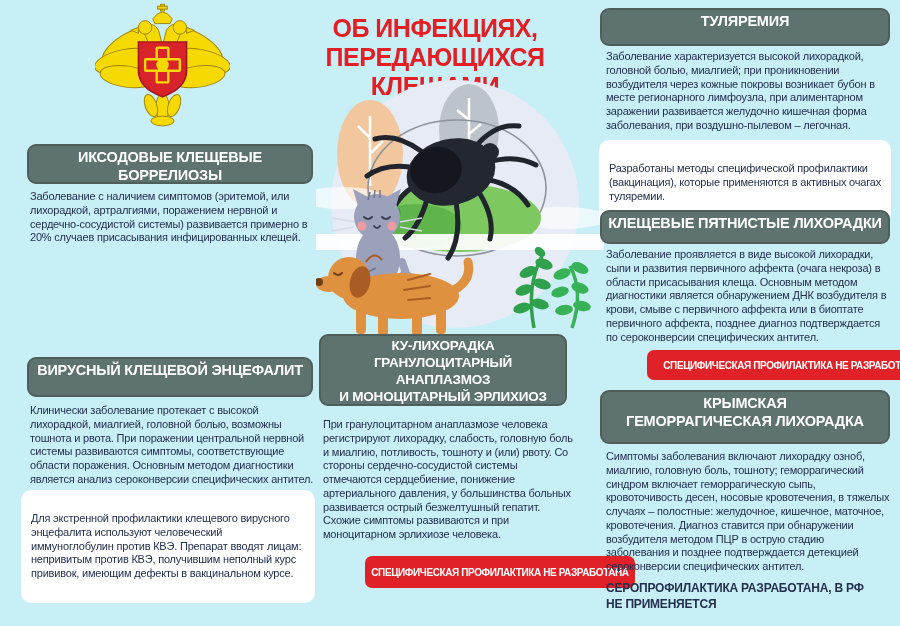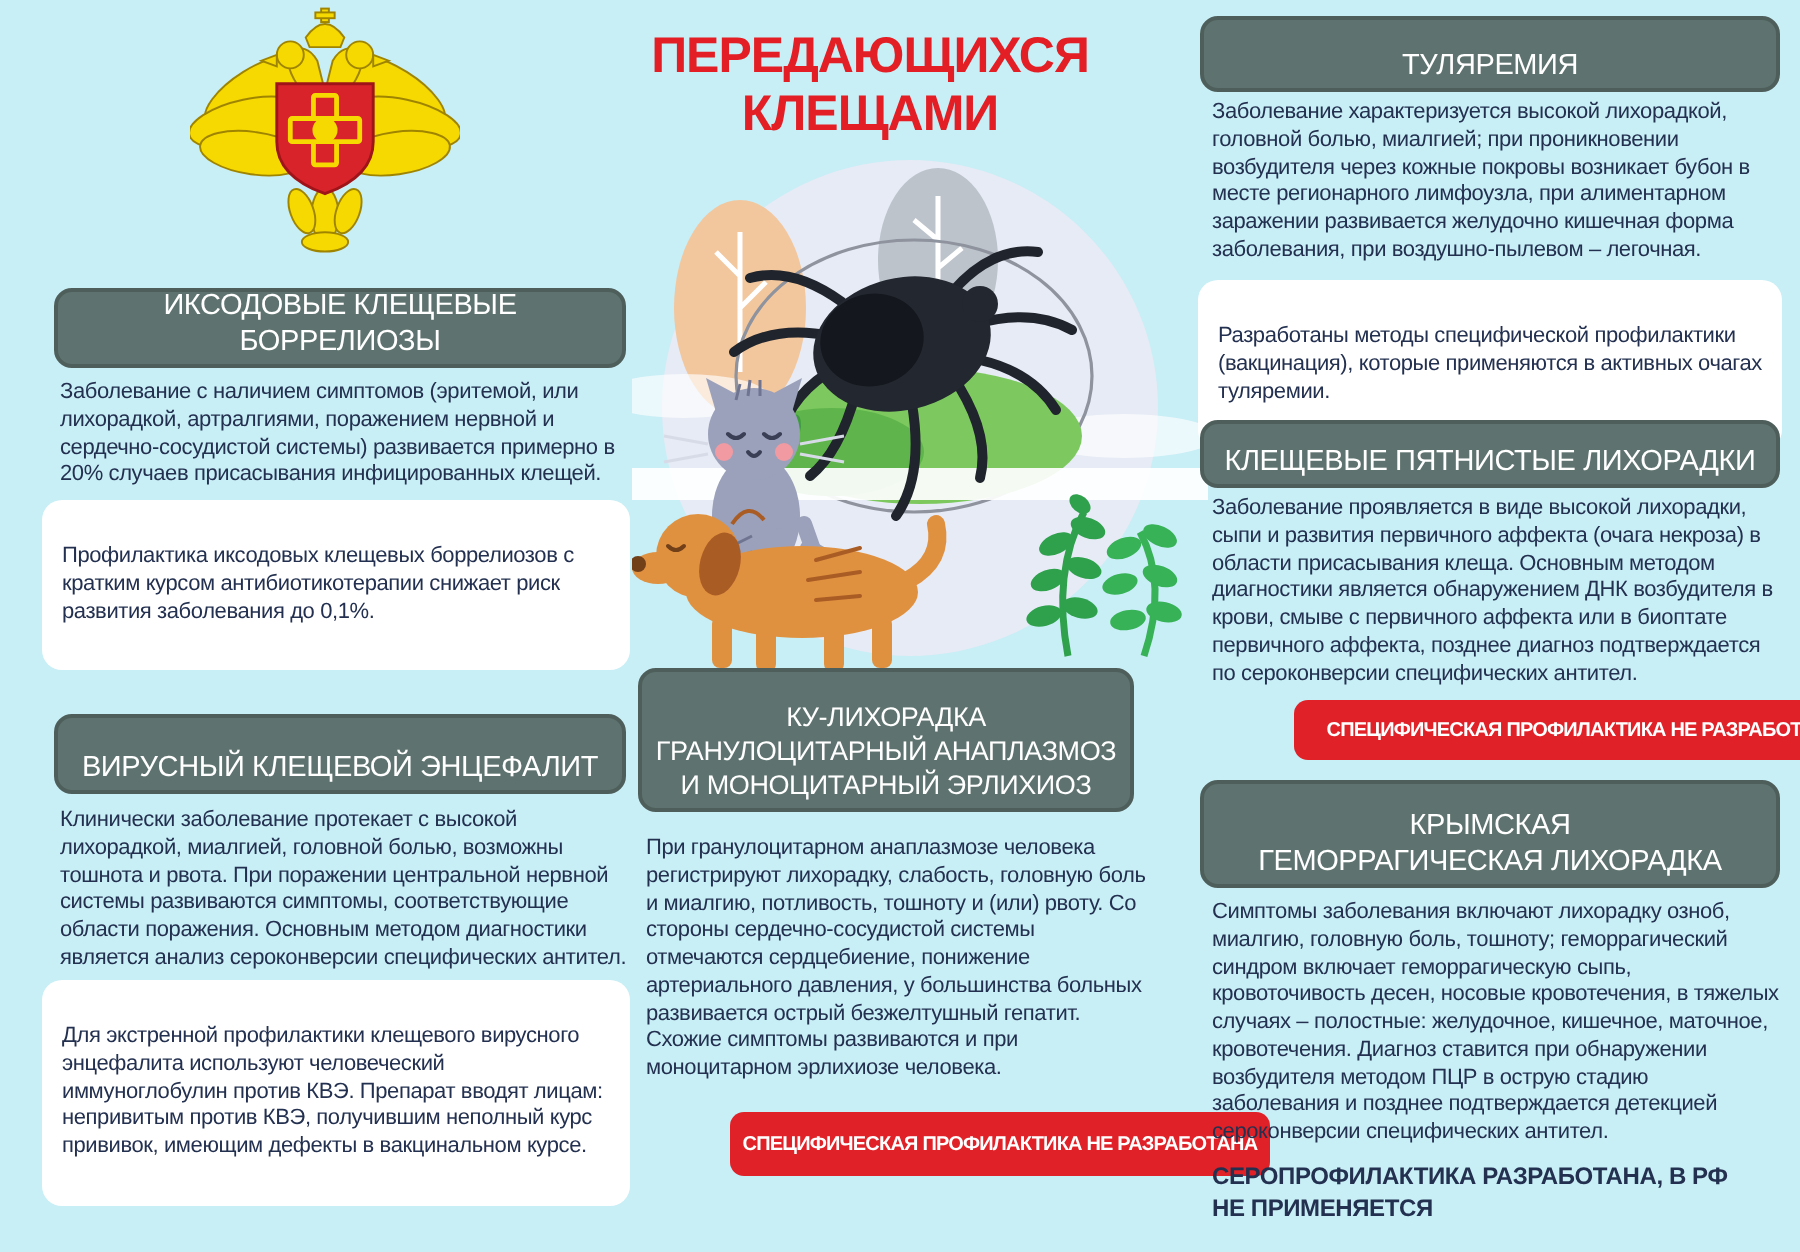--- a/index.html
+++ b/index.html
@@ -16,22 +16,22 @@
   
   .poster-title{
     left:268px; top:14px; width:334px;
     color:#e31e24; font-weight:bold; font-size:25px; line-height:1.16;
     text-align:center; letter-spacing:-0.5px;
   }
 
   
   .hdr{
     background:#5e736f; border:2px solid #4e5f5b; border-radius:9px;
-    color:#ffffff; font-weight:normal; font-size:14.5px; letter-spacing:-0.2px;
-    display:flex; align-items:flex-end; justify-content:center; text-align:center;
+    color:#ffffff; font-weight:bold; font-size:14.5px; letter-spacing:-0.2px;
+    display:flex; align-items:flex-start; justify-content:center; text-align:center;
     line-height:1.25; padding:2px 6px;
   }
 
   
   .body-txt{
     color:#23304f; font-size:11px; line-height:1.25; letter-spacing:-0.2px;
   }
 
   
   .note{
@@ -111,20 +111,21 @@
 
     <path d="M45,40 h50 v30 q0,18 -25,27 q-25,-9 -25,-27 z" fill="#d8232a" stroke="#9e1418" stroke-width="1.5"></path>
     <g fill="#d8232a" stroke="#f6d900" stroke-width="2.5">
       <rect x="64" y="46" width="12" height="36" rx="1"></rect>
       <rect x="52" y="58" width="36" height="12" rx="1"></rect>
     </g>
     <circle cx="70" cy="64" r="6.5" fill="#f6d900"></circle>
   </svg>
 
   <div class="abs poster-title">
+    <div>ОБ ИНФЕКЦИЯХ,</div>
     <div>ПЕРЕДАЮЩИХСЯ КЛЕЩАМИ</div>
   </div>
 
   <svg class="abs illu" viewBox="0 0 288 262" aria-hidden="true">
 
     <circle cx="139" cy="128" r="124" fill="#e6ebf5"></circle>
 
     <ellipse cx="54" cy="78" rx="33" ry="54" fill="#f2c79e"></ellipse>
     <path d="M54,40 v70 M54,62 l-12,-12 M54,78 l13,-13" stroke="#ffffff" stroke-width="2.5" fill="none"></path>
     <ellipse cx="153" cy="54" rx="30" ry="46" fill="#bcc3cb"></ellipse>
@@ -221,21 +222,20 @@
       <path d="M18,197 q4,4 8,0" stroke="#713f18" stroke-width="2" fill="none" stroke-linecap="round"></path>
       <path d="M92,204 l22,-6 M88,214 l26,-4 M92,224 l22,-2" stroke="#aa5c25" stroke-width="2" fill="none" stroke-linecap="round"></path>
       <path d="M50,186 q8,-12 16,-2" stroke="#aa5c25" stroke-width="2" fill="none"></path>
     </g>
   </svg>
 
   <div class="abs hdr h-borr">
     <span>ИКСОДОВЫЕ КЛЕЩЕВЫЕ БОРРЕЛИОЗЫ</span>
   </div>
   <div class="abs body-txt p-borr">Заболевание с наличием симптомов (эритемой, или лихорадкой, артралгиями, поражением нервной и сердечно-сосудистой системы) развивается примерно в 20% случаев присасывания инфицированных клещей.</div>
-  <div class="abs note n-borr">Профилактика иксодовых клещевых боррелиозов с кратким курсом антибиотикотерапии снижает риск развития заболевания до 0,1%.</div>
 
   <div class="abs hdr h-enc">
     <span>ВИРУСНЫЙ КЛЕЩЕВОЙ ЭНЦЕФАЛИТ</span>
   </div>
   <div class="abs body-txt p-enc">Клинически заболевание протекает с высокой лихорадкой, миалгией, головной болью, возможны тошнота и рвота. При поражении центральной нервной системы развиваются симптомы, соответствующие области поражения. Основным методом диагностики является анализ сероконверсии специфических антител.</div>
   <div class="abs note n-enc">Для экстренной профилактики клещевого вирусного энцефалита используют человеческий иммуноглобулин против КВЭ. Препарат вводят лицам: непривитым против КВЭ, получившим неполный курс прививок, имеющим дефекты в вакцинальном курсе.</div>
 
   <div class="abs hdr h-qf">
     <span>
       <span style="display:block">КУ-ЛИХОРАДКА</span>

